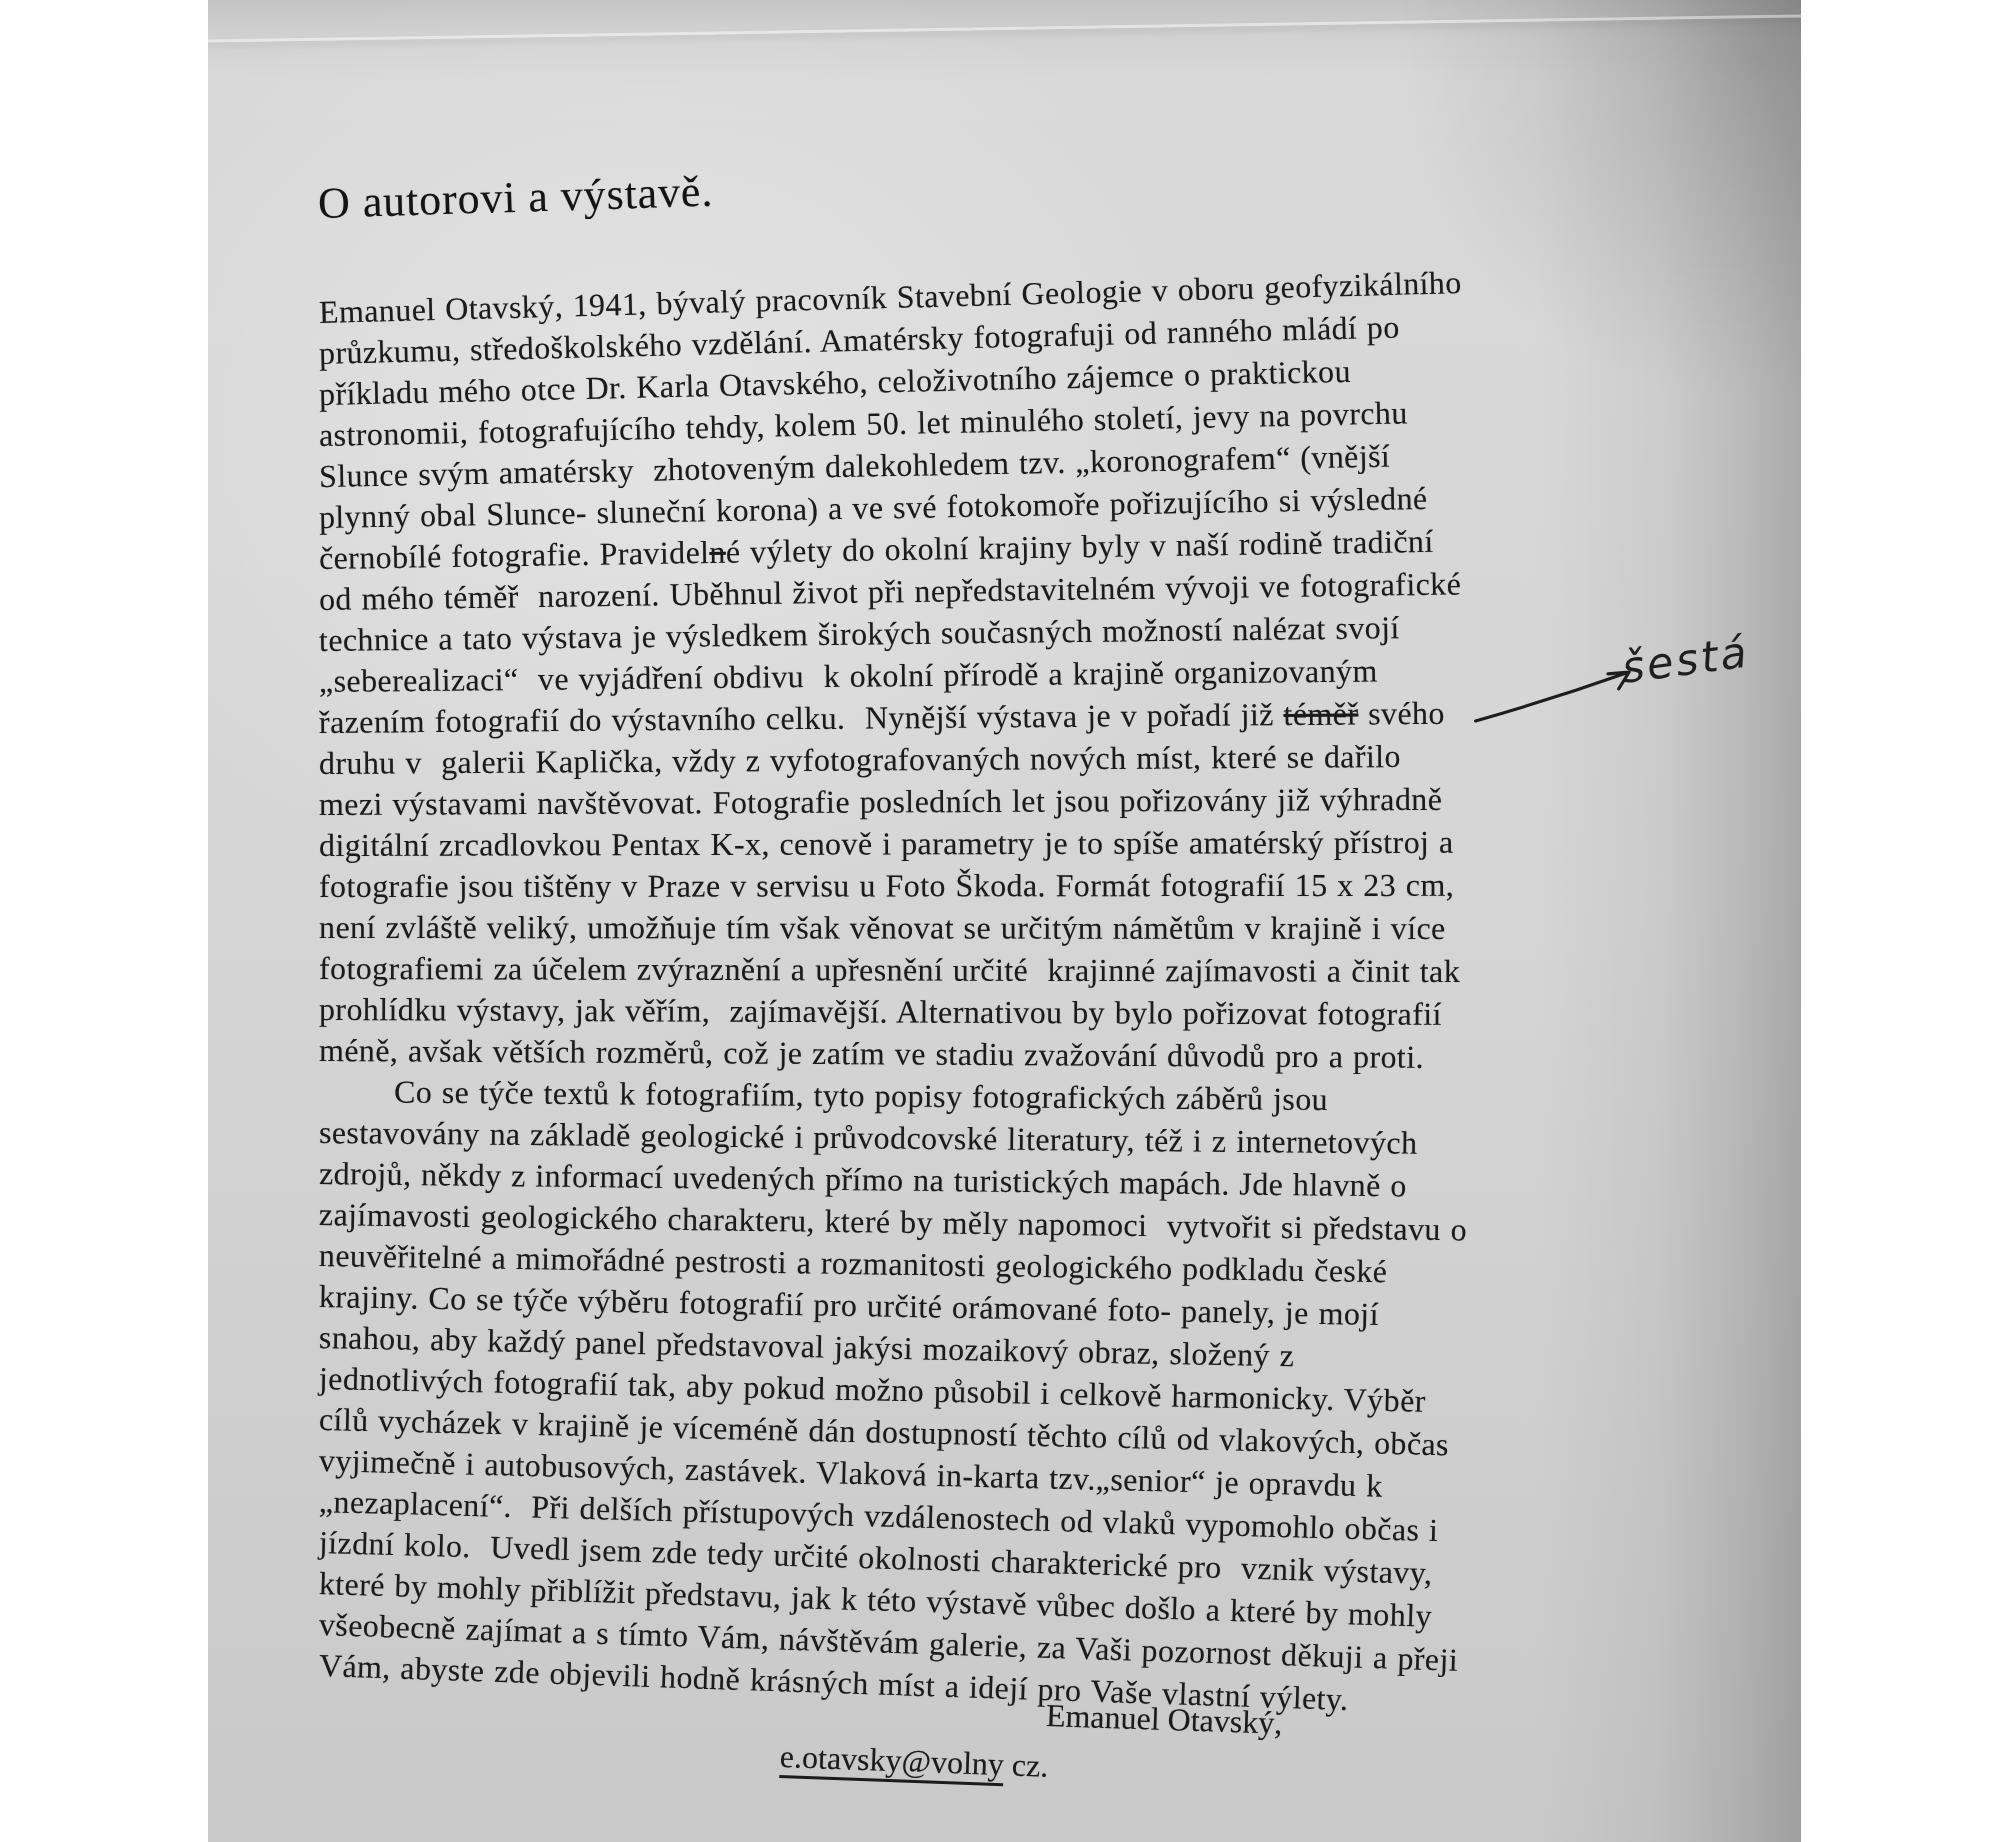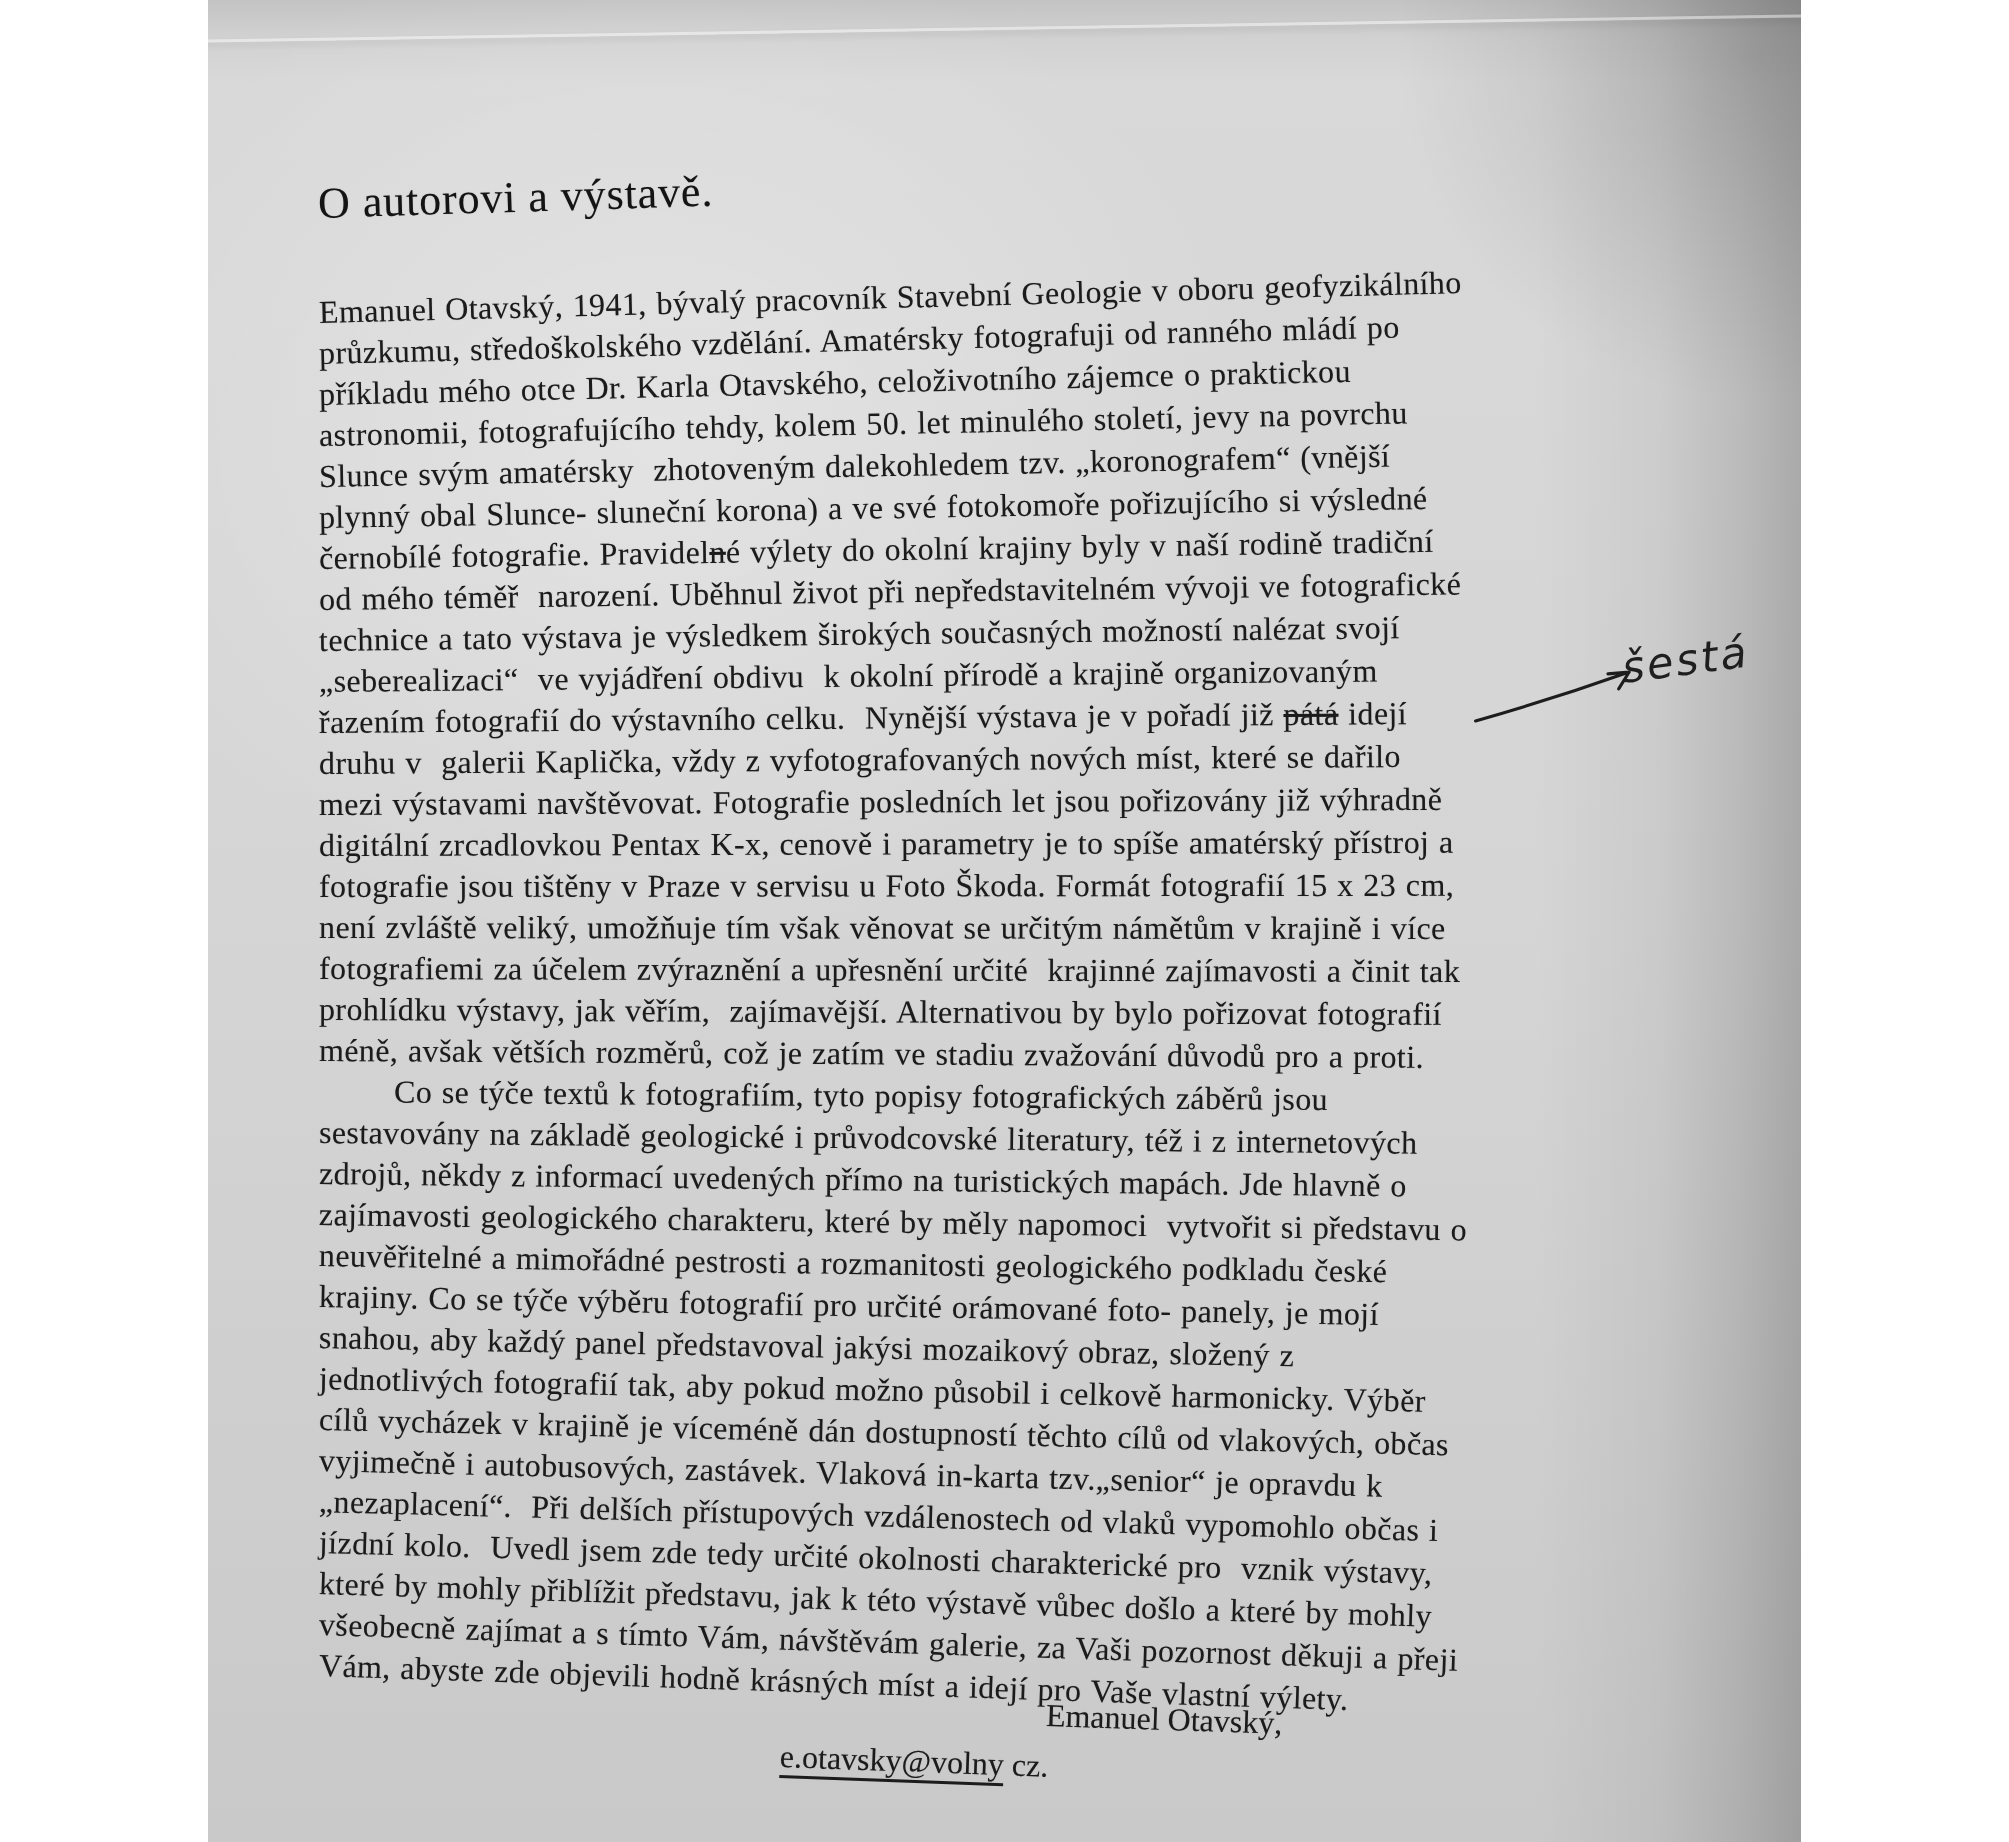--- a/index.html
+++ b/index.html
@@ -68,21 +68,21 @@
         <div class="line" style="transform: rotate(-1.5deg);">Emanuel Otavský, 1941, bývalý pracovník Stavební Geologie v oboru geofyzikálního</div>
         <div class="line" style="transform: rotate(-1.4deg);">průzkumu, středoškolského vzdělání. Amatérsky fotografuji od ranného mládí po</div>
         <div class="line" style="transform: rotate(-1.29deg);">příkladu mého otce Dr. Karla Otavského, celoživotního zájemce o praktickou</div>
         <div class="line" style="transform: rotate(-1.19deg);">astronomii, fotografujícího tehdy, kolem 50. let minulého století, jevy na povrchu</div>
         <div class="line" style="transform: rotate(-1.09deg);">Slunce svým amatérsky  zhotoveným dalekohledem tzv. „koronografem“ (vnější</div>
         <div class="line" style="transform: rotate(-0.98deg);">plynný obal Slunce- sluneční korona) a ve své fotokomoře pořizujícího si výsledné</div>
         <div class="line" style="transform: rotate(-0.88deg);"><span>černobílé fotografie. Pravidel</span><span class="struck">n</span><span>é výlety do okolní krajiny byly v naší rodině tradiční</span></div>
         <div class="line" style="transform: rotate(-0.78deg);">od mého téměř  narození. Uběhnul život při nepředstavitelném vývoji ve fotografické</div>
         <div class="line" style="transform: rotate(-0.68deg);">technice a tato výstava je výsledkem širokých současných možností nalézat svojí</div>
         <div class="line" style="transform: rotate(-0.57deg);">„seberealizaci“  ve vyjádření obdivu  k okolní přírodě a krajině organizovaným</div>
-        <div class="line" style="transform: rotate(-0.47deg);"><span>řazením fotografií do výstavního celku.  Nynější výstava je v pořadí již </span><span class="struck">pátá</span><span> idejí</span><svg class="arrow" width="177" height="71" viewBox="0 0 200 80">
+        <div class="line" style="transform: rotate(-0.47deg);"><span>řazením fotografií do výstavního celku.  Nynější výstava je v pořadí již </span><span class="struck">téměř</span><span> svého</span><svg class="arrow" width="177" height="71" viewBox="0 0 200 80">
             <path d="M4,66 C55,52 120,32 178,12 M178,12 l-24,2 M178,12 l-12,19" fill="none" stroke="#1d1d1d" stroke-width="3.5" stroke-linecap="round"></path>
           </svg><span class="handwritten">šestá</span></div>
         <div class="line" style="transform: rotate(-0.37deg);">druhu v  galerii Kaplička, vždy z vyfotografovaných nových míst, které se dařilo</div>
         <div class="line" style="transform: rotate(-0.26deg);">mezi výstavami navštěvovat. Fotografie posledních let jsou pořizovány již výhradně</div>
         <div class="line" style="transform: rotate(-0.16deg);">digitální zrcadlovkou Pentax K-x, cenově i parametry je to spíše amatérský přístroj a</div>
         <div class="line" style="transform: rotate(-0.06deg);">fotografie jsou tištěny v Praze v servisu u Foto Škoda. Formát fotografií 15 x 23 cm,</div>
         <div class="line" style="transform: rotate(0.05deg);">není zvláště veliký, umožňuje tím však věnovat se určitým námětům v krajině i více</div>
         <div class="line" style="transform: rotate(0.15deg);">fotografiemi za účelem zvýraznění a upřesnění určité  krajinné zajímavosti a činit tak</div>
         <div class="line" style="transform: rotate(0.25deg);">prohlídku výstavy, jak věřím,  zajímavější. Alternativou by bylo pořizovat fotografií</div>
         <div class="line" style="transform: rotate(0.35deg);">méně, avšak větších rozměrů, což je zatím ve stadiu zvažování důvodů pro a proti.</div>

